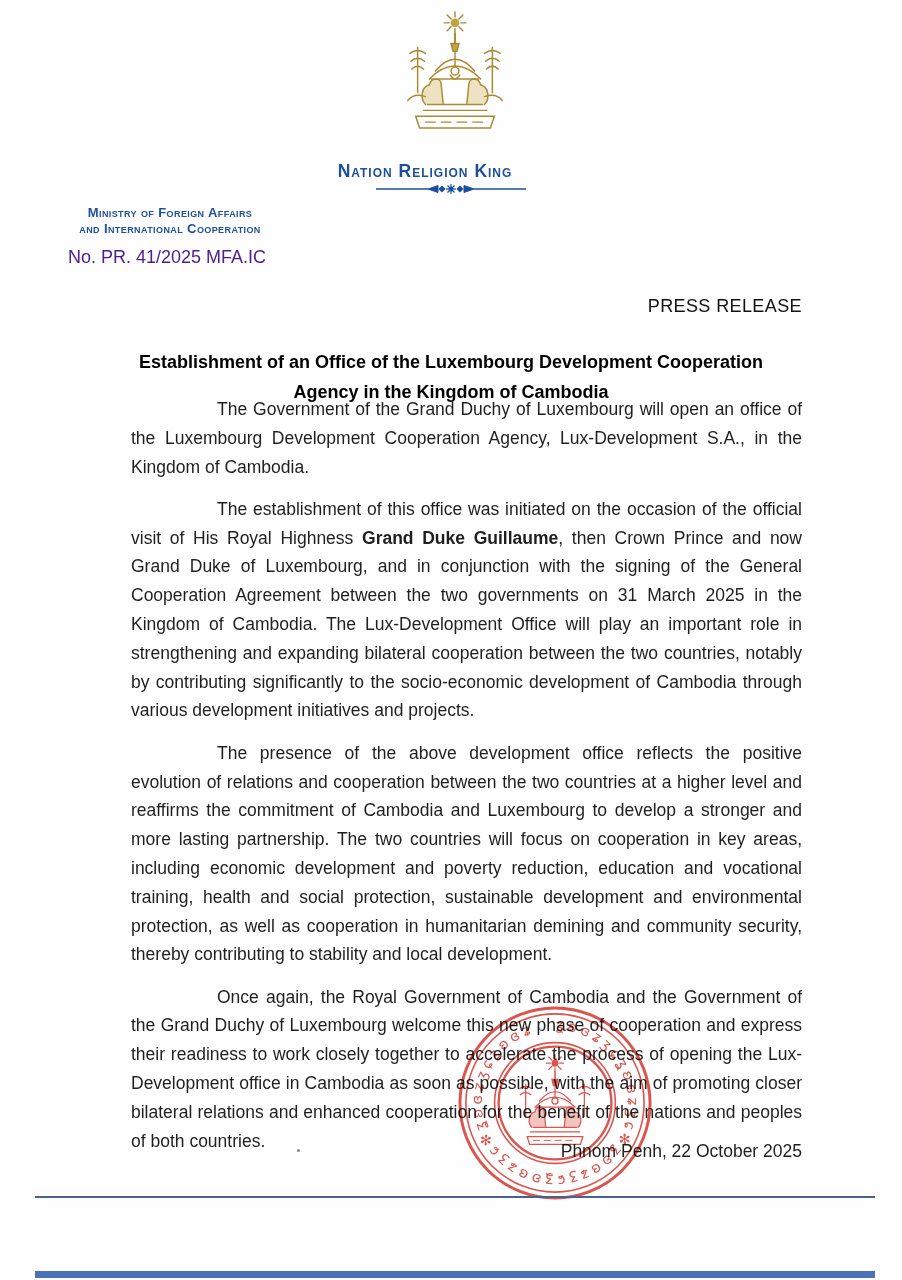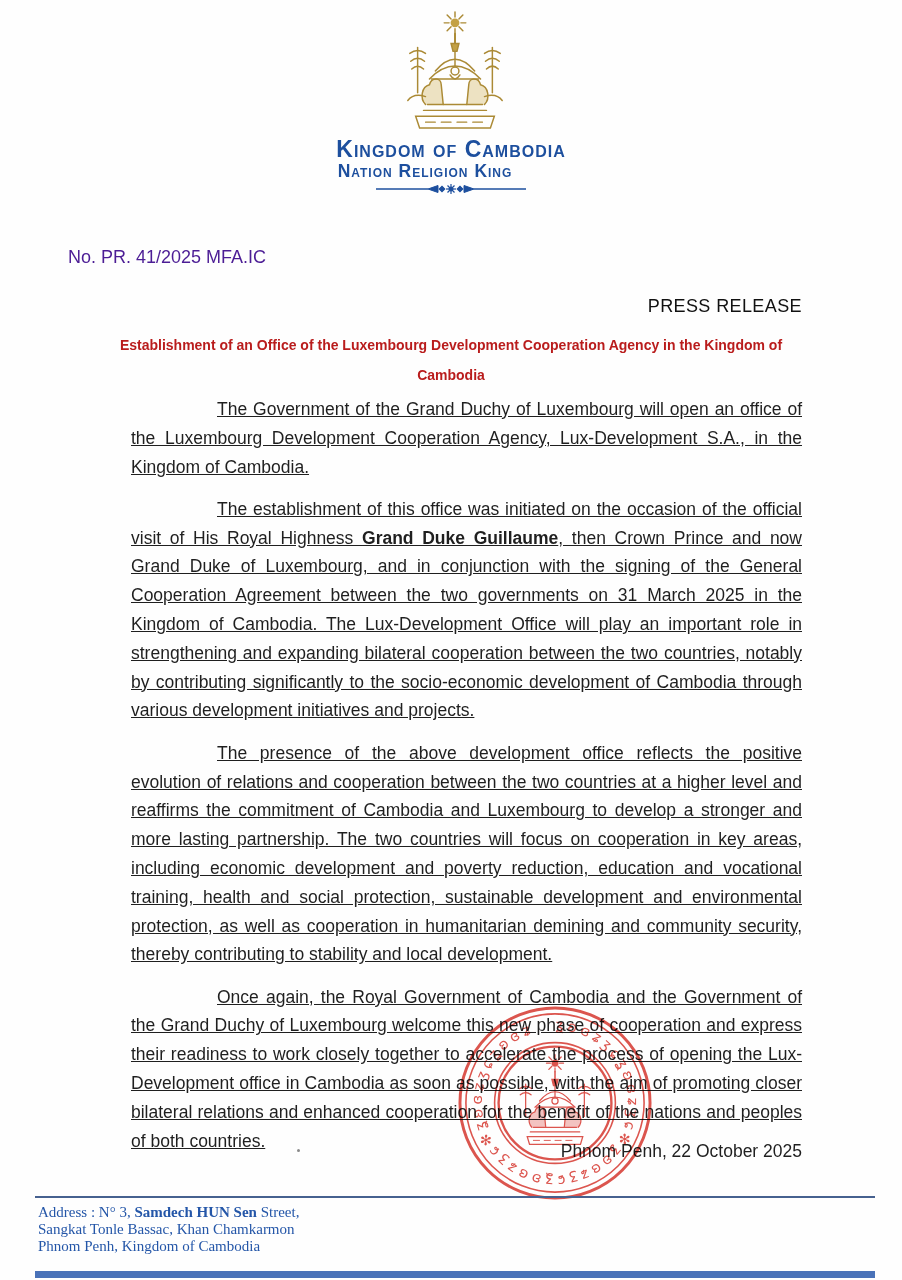--- a/index.html
+++ b/index.html
@@ -28,31 +28,30 @@
   .ministry{
     position:absolute;left:40px;top:205px;width:260px;text-align:center;
     font-variant:small-caps;font-weight:bold;font-size:13px;line-height:15.5px;
     letter-spacing:.4px;color:#1d4f9e;
   }
   .doc-no{position:absolute;left:68px;top:247px;font-size:18px;color:#4c1d95;}
   .press-release{
     position:absolute;right:100px;top:296px;font-size:18px;letter-spacing:.4px;color:#111;
   }
   .doc-title{
-    position:absolute;left:106px;top:331px;width:690px;text-align:center;
-    font-weight:bold;font-size:14px;line-height:29.5px;color:#b91c1c;
+    position:absolute;left:106px;top:348px;width:690px;text-align:center;
+    font-weight:bold;font-size:18px;line-height:29.5px;color:#000000;
   }
   
   .body-text{position:absolute;left:131px;top:395px;width:671px;}
   .body-text p{
     margin:0 0 13.5px 0;
     font-size:17.5px;line-height:28.8px;
     text-align:justify;text-indent:86px;
     color:#1f1f1f;
-    text-decoration:underline;
   }
   .b{font-weight:bold;}
   .stray-dot{
     position:absolute;left:297px;top:1149px;width:3px;height:3px;border-radius:50%;
     background:#8a8a8a;
   }
   .dateline{
     position:absolute;right:100px;top:1141px;font-size:17.5px;color:#1f1f1f;
   }
   
@@ -124,41 +123,44 @@
       <path d="M90,96 C96,90 94,78 86,76 C84,68 74,68 74,76 L72,96" fill="#d9c07a" fill-opacity=".45"></path>
       <path d="M108,92 Q102,84 90,88"></path>
 
       <path d="M32,96 L88,96"></path>
       <path d="M28,102 L92,102"></path>
       <path d="M20,108 L100,108 L96,120 L24,120 Z" fill="#fff" stroke-width="1.5"></path>
       <path d="M30,114 h10 M46,114 h10 M62,114 h10 M78,114 h10" stroke-width="1.2"></path>
     </g>
   </svg>
 
-  <div class="kingdom-title">Kingdom of Cambodia</div>
   <div class="motto">Nation Religion King</div>
 
   <svg class="ornament" viewBox="0 0 150 14">
     <g stroke="#1d4f9e" fill="#1d4f9e">
       <line x1="0" y1="7" x2="52" y2="7" stroke-width="1.4"></line>
       <line x1="98" y1="7" x2="150" y2="7" stroke-width="1.4"></line>
       <path d="M52,7 L62,3.5 L62,10.5 Z"></path>
       <path d="M98,7 L88,3.5 L88,10.5 Z"></path>
       <rect x="64" y="5" width="4" height="4" transform="rotate(45 66 7)"></rect>
       <rect x="82" y="5" width="4" height="4" transform="rotate(45 84 7)"></rect>
       <g transform="translate(75,7)">
         <circle r="2" fill="#1d4f9e"></circle>
         <line x1="0" y1="-5" x2="0" y2="5" stroke-width="1.2"></line>
         <line x1="-5" y1="0" x2="5" y2="0" stroke-width="1.2"></line>
         <line x1="-3.5" y1="-3.5" x2="3.5" y2="3.5" stroke-width="1.2"></line>
         <line x1="-3.5" y1="3.5" x2="3.5" y2="-3.5" stroke-width="1.2"></line>
       </g>
     </g>
   </svg>
 
+  <div class="ministry">
+    <div>Ministry of Foreign Affairs</div>
+    <div>and International Cooperation</div>
+  </div>
 
   <div class="doc-no">No. PR. 41/2025 MFA.IC</div>
 
   <div class="press-release">PRESS RELEASE</div>
 
   <div class="doc-title">Establishment of an Office of the Luxembourg Development Cooperation Agency in the Kingdom of Cambodia</div>
 
   <div class="body-text">
     <p><span>The Government of the Grand Duchy of Luxembourg will open an office of the Luxembourg Development Cooperation Agency, Lux-Development S.A., in the Kingdom of Cambodia.</span></p>
     <p><span>The establishment of this office was initiated on the occasion of the official visit of His Royal Highness </span><span class="b">Grand Duke Guillaume</span><span>, then Crown Prince and now Grand Duke of Luxembourg, and in conjunction with the signing of the General Cooperation Agreement between the two governments on 31 March 2025 in the Kingdom of Cambodia. The Lux-Development Office will play an important role in strengthening and expanding bilateral cooperation between the two countries, notably by contributing significantly to the socio-economic development of Cambodia through various development initiatives and projects.</span></p>
@@ -211,22 +213,17 @@
       <path d="M90,96 C96,90 94,78 86,76 C84,68 74,68 74,76 L72,96" fill="#d9423a" fill-opacity=".35"></path>
       <path d="M32,96 L88,96"></path>
       <path d="M28,102 L92,102"></path>
       <path d="M24,108 L96,108 L93,118 L27,118 Z"></path>
       <path d="M32,113 h8 M46,113 h8 M60,113 h8 M74,113 h8" stroke-width="1.2"></path>
     </g>
   </svg>
 
   <div class="footer-divider"></div>
 
-  <div class="footer-address">
-    <div><span>Address : N° 3, </span><span class="b">Samdech HUN Sen</span><span> Street,</span></div>
-    <div>Sangkat Tonle Bassac, Khan Chamkarmon</div>
-    <div>Phnom Penh, Kingdom of Cambodia</div>
-  </div>
 
 
   <div class="bottom-bar"></div>
 
 </div>
 
 </body></html>

